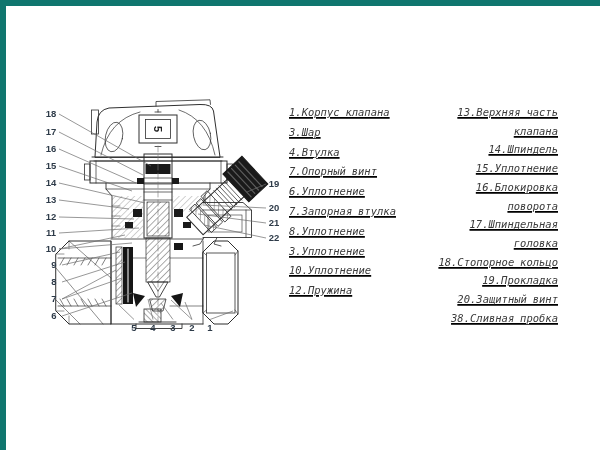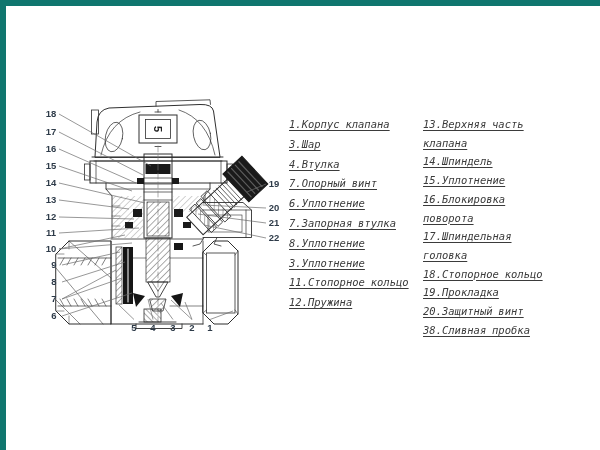--- a/index.html
+++ b/index.html
@@ -3,23 +3,23 @@
 <meta charset="utf-8">
 <style>
   html,body{margin:0;padding:0;background:#fff;}
   .page{
     position:relative;width:598px;height:448px;background:#ffffff;
     border:6px solid #0f766e;overflow:hidden;
     font-family:"Liberation Sans",sans-serif;
   }
   .diagram-svg{position:absolute;left:0;top:0;}
   .legend{position:absolute;top:97px;left:283px;width:292px;}
-  .col{position:absolute;top:12px;}
+  .col{position:absolute;top:0;text-decoration:underline;}
   .c1{left:0;width:131px;line-height:19.8px;}
-  .c2{left:134px;width:135px;line-height:18.7px;}
+  .c2{left:134px;width:135px;line-height:18.7px;text-align:right;}
   .li{
     font-family:"DejaVu Sans Mono","Liberation Mono",monospace;
     font-style:italic;font-size:10.5px;color:#3b3b3b;
     text-decoration:underline;text-underline-offset:2px;
     text-decoration-thickness:0.8px;
     white-space:normal;word-spacing:-0.5px;
   }
 </style>
 </head>
 <body>
@@ -198,21 +198,21 @@
   <div class="legend">
     <div class="col c1">
       <div class="li">1.Корпус клапана</div>
       <div class="li">3.Шар</div>
       <div class="li">4.Втулка</div>
       <div class="li">7.Опорный винт</div>
       <div class="li">6.Уплотнение</div>
       <div class="li">7.Запорная втулка</div>
       <div class="li">8.Уплотнение</div>
       <div class="li">3.Уплотнение</div>
-      <div class="li">11.Стопорное кольцо</div>
+      <div class="li">10.Уплотнение</div>
       <div class="li">12.Пружина</div>
     </div>
     <div class="col c2">
       <div class="li">13.Верхняя часть клапана</div>
       <div class="li">14.Шпиндель</div>
       <div class="li">15.Уплотнение</div>
       <div class="li">16.Блокировка поворота</div>
       <div class="li">17.Шпиндельная головка</div>
       <div class="li">18.Стопорное кольцо</div>
       <div class="li">19.Прокладка</div>

